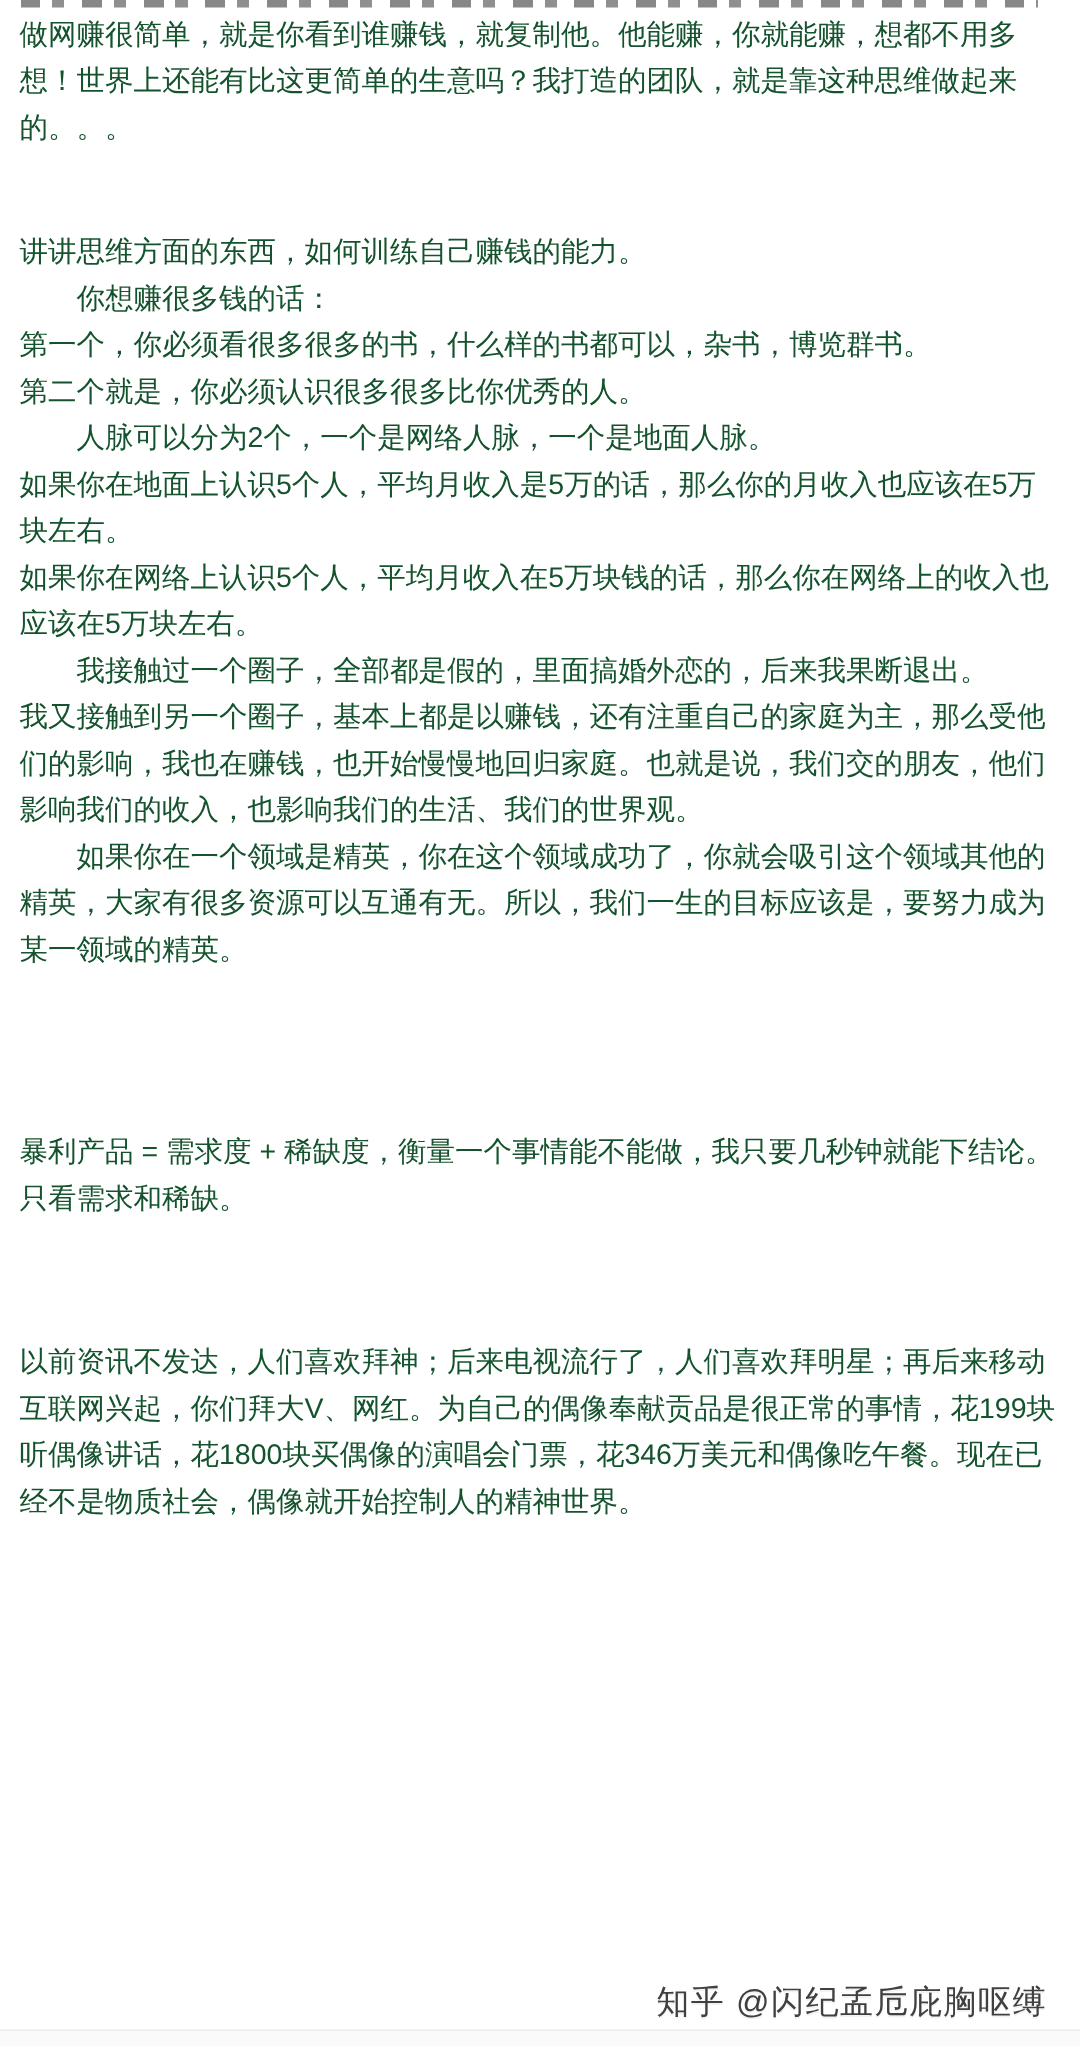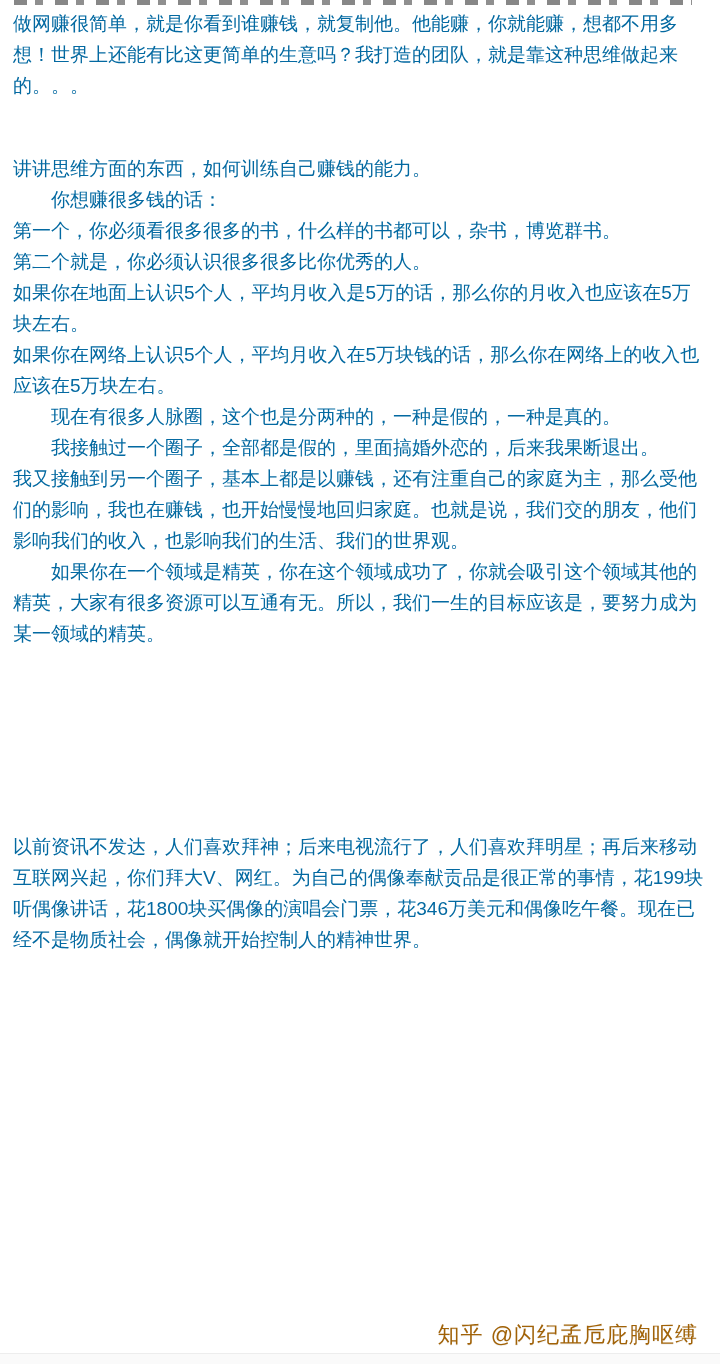--- a/index.html
+++ b/index.html
@@ -39,37 +39,37 @@
     top: 8px;
     left: 0;
     width: 694px;
     padding: 0 13px;
   }
   .article p {
     margin: 0;
     padding: 0;
     font-size: 19px;
     line-height: 31px;
-    color: #0369a1;
+    color: #14532d;
     text-align: left;
     word-break: break-all;
   }
   .article p.indent {
     text-indent: 2em;
   }
   .article p.blank {
     height: 26px;
   }
   .watermark {
     position: absolute;
     top: 1322px;
     right: 22px;
     font-size: 22px;
     line-height: 26px;
-    color: #a16207;
+    color: #404040;
     text-shadow: 0 1px 0 #f2f2f2;
     letter-spacing: 1px;
     white-space: nowrap;
   }
   .bottom-bar {
     position: absolute;
     left: 0;
     bottom: 0;
     width: 720px;
     height: 10px;
@@ -83,30 +83,31 @@
 <div class="page">
   <div class="top-artifact"></div>
   <div class="article">
       <p class="">做网赚很简单，就是你看到谁赚钱，就复制他。他能赚，你就能赚，想都不用多想！世界上还能有比这更简单的生意吗？我打造的团队，就是靠这种思维做起来的。。。</p>
       <p class="blank"></p>
       <p class="blank"></p>
       <p class="">讲讲思维方面的东西，如何训练自己赚钱的能力。</p>
       <p class="indent">你想赚很多钱的话：</p>
       <p class="">第一个，你必须看很多很多的书，什么样的书都可以，杂书，博览群书。</p>
       <p class="">第二个就是，你必须认识很多很多比你优秀的人。</p>
+      <p class="indent">人脉可以分为2个，一个是网络人脉，一个是地面人脉。</p>
       <p class="">如果你在地面上认识5个人，平均月收入是5万的话，那么你的月收入也应该在5万块左右。</p>
       <p class="">如果你在网络上认识5个人，平均月收入在5万块钱的话，那么你在网络上的收入也应该在5万块左右。</p>
-      <p class="indent">现在有很多人脉圈，这个也是分两种的，一种是假的，一种是真的。</p>
       <p class="indent">我接触过一个圈子，全部都是假的，里面搞婚外恋的，后来我果断退出。</p>
       <p class="">我又接触到另一个圈子，基本上都是以赚钱，还有注重自己的家庭为主，那么受他们的影响，我也在赚钱，也开始慢慢地回归家庭。也就是说，我们交的朋友，他们影响我们的收入，也影响我们的生活、我们的世界观。</p>
       <p class="indent">如果你在一个领域是精英，你在这个领域成功了，你就会吸引这个领域其他的精英，大家有很多资源可以互通有无。所以，我们一生的目标应该是，要努力成为某一领域的精英。</p>
       <p class="blank"></p>
       <p class="blank"></p>
       <p class="blank"></p>
       <p class="blank"></p>
+      <p class="">暴利产品 = 需求度 + 稀缺度，衡量一个事情能不能做，我只要几秒钟就能下结论。只看需求和稀缺。</p>
       <p class="blank"></p>
       <p class="blank"></p>
       <p class="blank"></p>
       <p class="">以前资讯不发达，人们喜欢拜神；后来电视流行了，人们喜欢拜明星；再后来移动互联网兴起，你们拜大V、网红。为自己的偶像奉献贡品是很正常的事情，花199块听偶像讲话，花1800块买偶像的演唱会门票，花346万美元和偶像吃午餐。现在已经不是物质社会，偶像就开始控制人的精神世界。</p>
     </div>
   <div class="watermark">知乎 @闪纪孟卮庇胸呕缚</div>
   <div class="bottom-bar"></div>
 </div>
 
 </body></html>

